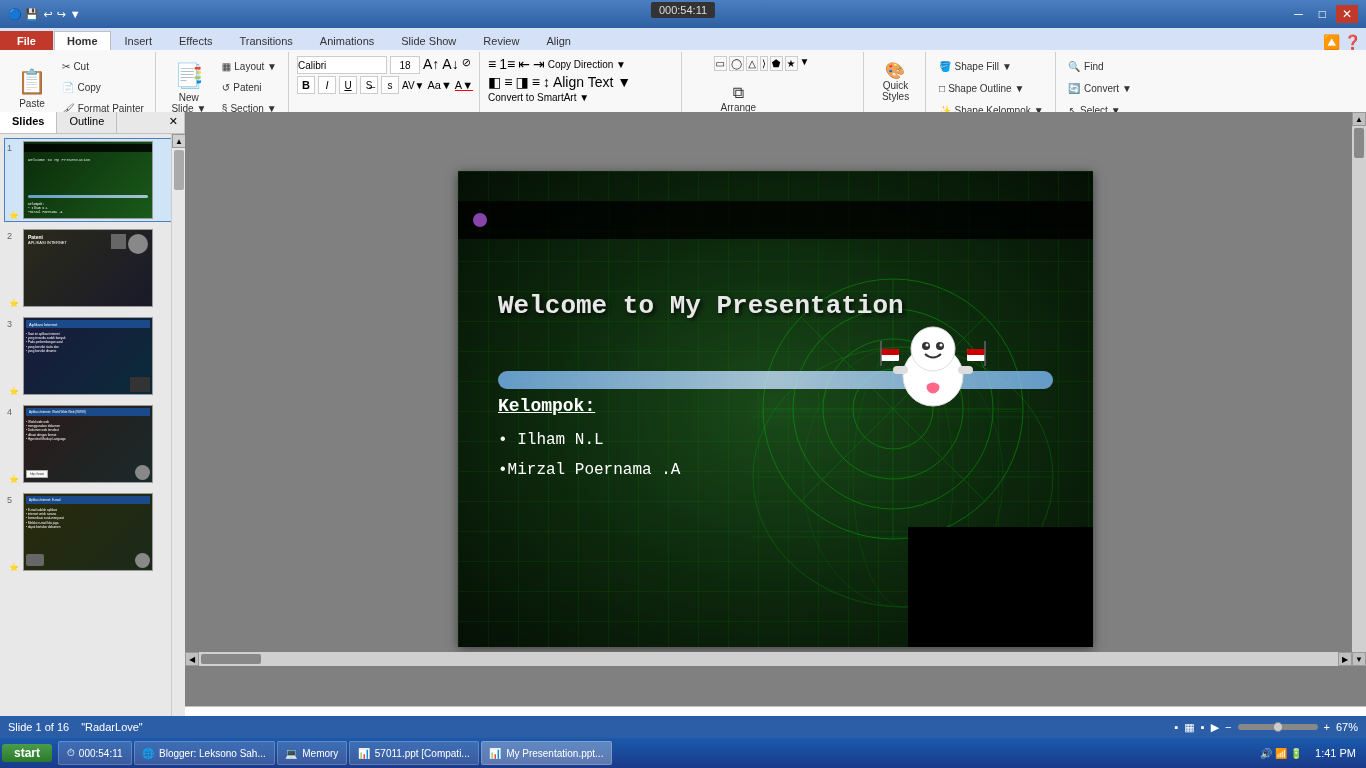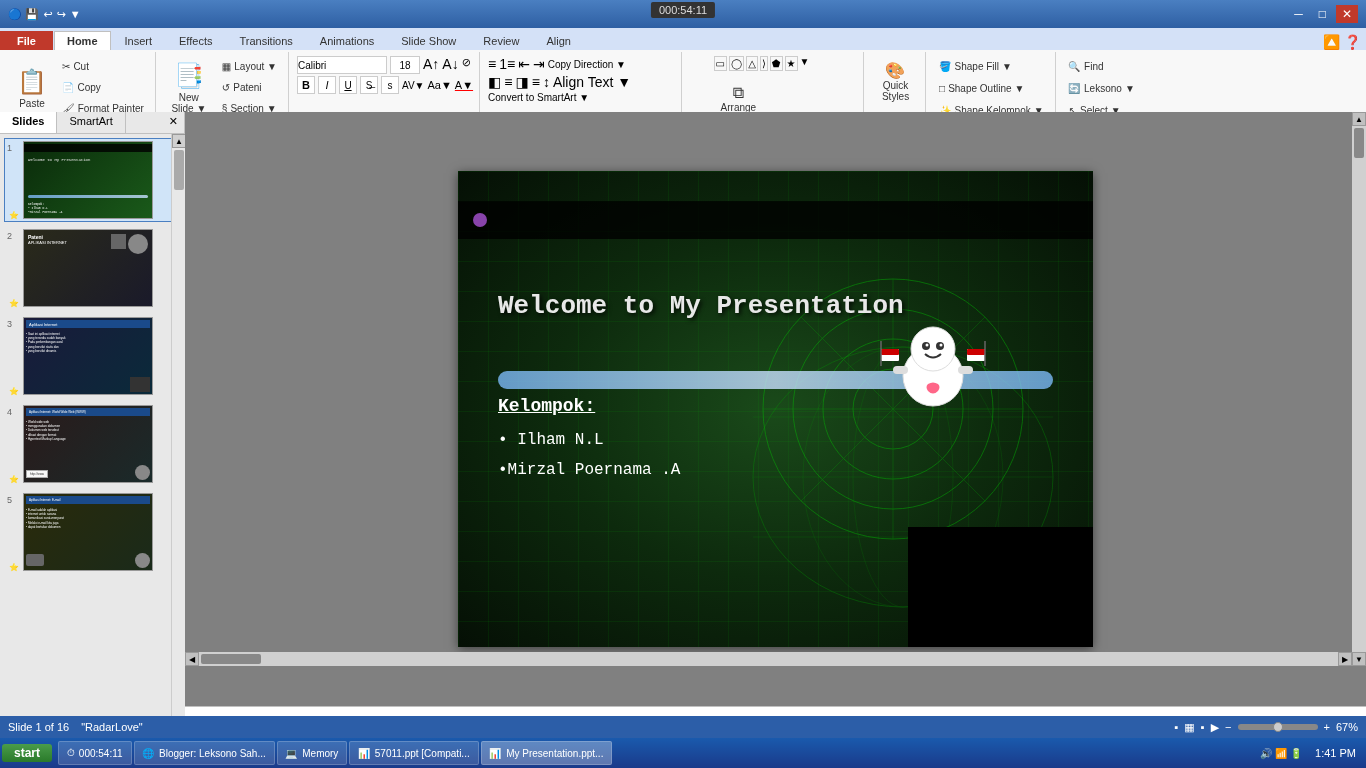--- a/index.html
+++ b/index.html
@@ -593,38 +593,38 @@
   </div>
 
   <div class="ribbon-group">
     <div class="ribbon-group-content" style="flex-direction:column;gap:2px;">
       <div class="ribbon-btn-small">
         <span>🔍</span>
         <span>Find</span>
       </div>
       <div class="ribbon-btn-small">
         <span>🔄</span>
-        <span>Leksono</span>
+        <span>Convert</span>
         <span>▼</span>
       </div>
       <div class="ribbon-btn-small">
         <span>↖</span>
         <span>Select</span>
         <span>▼</span>
       </div>
     </div>
     <div class="ribbon-group-label">Editing</div>
   </div>
 
 </div>
 
 <div id="left-panel">
   <div id="panel-tabs">
     <div class="panel-tab active">Slides</div>
-    <div class="panel-tab">SmartArt</div>
+    <div class="panel-tab">Outline</div>
     <div class="panel-close">✕</div>
   </div>
   <div id="slides-panel">
 
     <div class="slide-thumb active">
       <span class="slide-num">1</span>
       <div style="position:relative;">
         <div class="slide-preview thumb-1">
           <div class="thumb-content">
             <div style="position:absolute;top:2px;left:0;right:0;height:8px;background:rgba(0,0,0,0.8);"></div>

